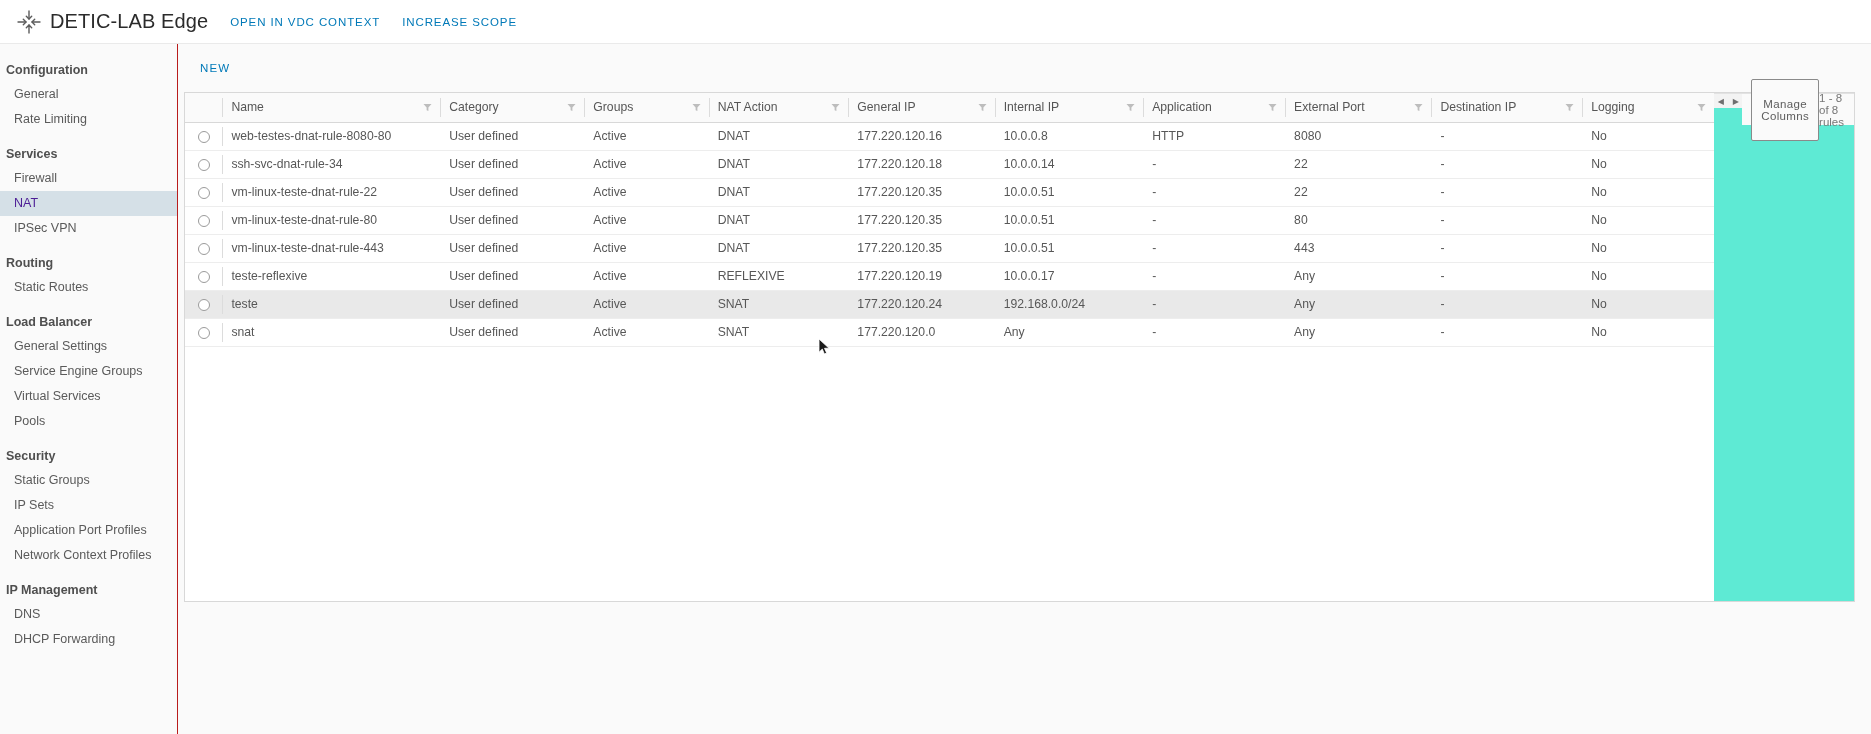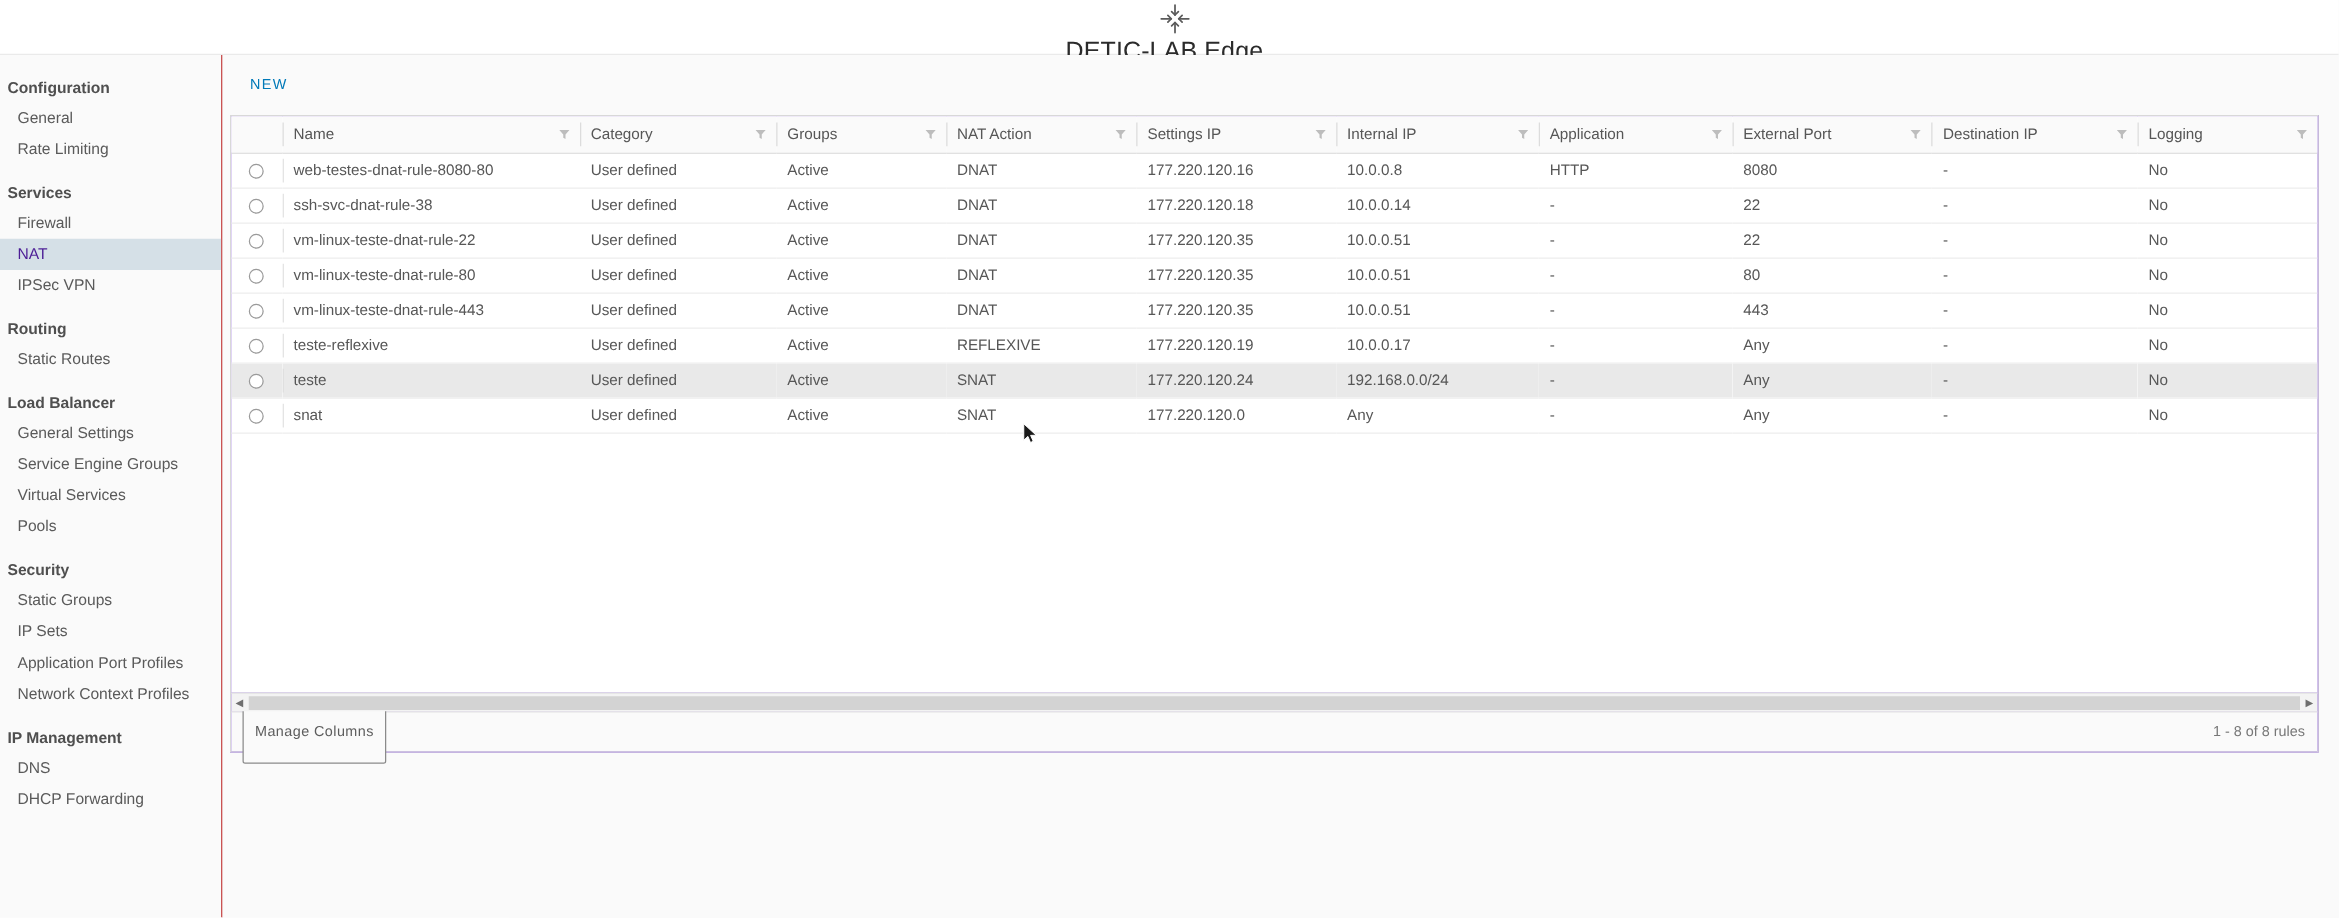--- a/index.html
+++ b/index.html
@@ -14,21 +14,20 @@
   }
 
   
   .top-header {
     height: 44px;
     display: flex;
     align-items: center;
     padding-left: 14px;
     background: #fff;
     border-bottom: 1px solid #eaeaea;
-    flex-direction: column;
   }
   .edge-logo {
     width: 30px; height: 30px;
     margin-right: 6px;
     flex: 0 0 auto;
     display: flex; align-items: center; justify-content: center;
   }
   .edge-title {
     font-size: 20px;
     color: #2b2b2b;
@@ -109,24 +108,24 @@
     text-transform: uppercase;
     cursor: pointer;
     padding: 4px 6px;
     font-family: "Liberation Sans", sans-serif;
   }
 
   
   .grid {
     margin: 0 16px 0 6px;
     border: 1px solid #d8d8d8;
-    background: #6d28d9;
+    background: #5eead4;
     height: 510px;
     display: flex;
-    flex-direction: column;
+    flex-direction: row;
     position: relative;
   }
   .grid-scroll {
     flex: 1 1 auto;
     overflow: hidden;
     background: #fff;
   }
   table.nat {
     width: 100%;
     border-collapse: collapse;
@@ -385,21 +384,21 @@
                 <th>
                   <div class="th-inner">
                     <span>NAT Action</span>
                     <span class="filter-ico"><svg width="9" height="9" viewBox="0 0 10 10">
                         <path d="M0.5,1 L9.5,1 L6,5 L6,9 L4,8 L4,5 Z" fill="#8c8c8c"></path>
                       </svg></span>
                   </div>
                 </th>
                 <th>
                   <div class="th-inner">
-                    <span>Settings IP</span>
+                    <span>General IP</span>
                     <span class="filter-ico"><svg width="9" height="9" viewBox="0 0 10 10">
                         <path d="M0.5,1 L9.5,1 L6,5 L6,9 L4,8 L4,5 Z" fill="#8c8c8c"></path>
                       </svg></span>
                   </div>
                 </th>
                 <th>
                   <div class="th-inner">
                     <span>Internal IP</span>
                     <span class="filter-ico"><svg width="9" height="9" viewBox="0 0 10 10">
                         <path d="M0.5,1 L9.5,1 L6,5 L6,9 L4,8 L4,5 Z" fill="#8c8c8c"></path>
@@ -449,21 +448,21 @@
                 <td>DNAT</td>
                 <td>177.220.120.16</td>
                 <td>10.0.0.8</td>
                 <td>HTTP</td>
                 <td>8080</td>
                 <td>-</td>
                 <td>No</td>
               </tr>
               <tr class="">
                 <td class="cell-sel"><span class="radio"></span></td>
-                <td class="cell-name">ssh-svc-dnat-rule-38</td>
+                <td class="cell-name">ssh-svc-dnat-rule-34</td>
                 <td>User defined</td>
                 <td>Active</td>
                 <td>DNAT</td>
                 <td>177.220.120.18</td>
                 <td>10.0.0.14</td>
                 <td>-</td>
                 <td>22</td>
                 <td>-</td>
                 <td>No</td>
               </tr>

